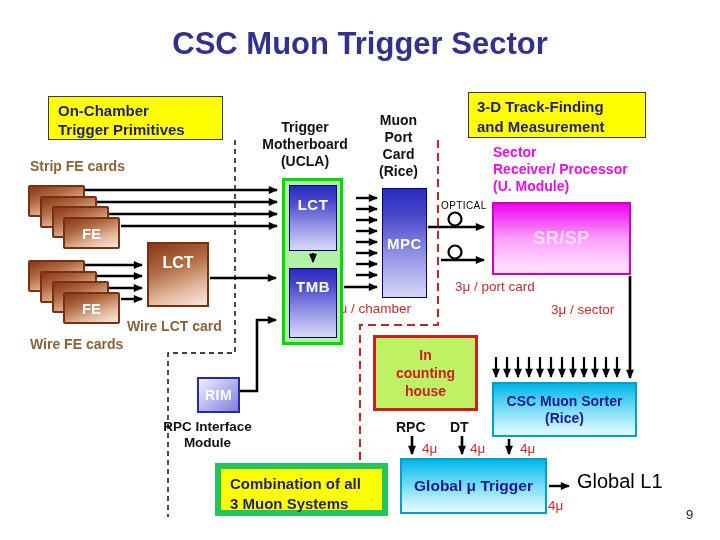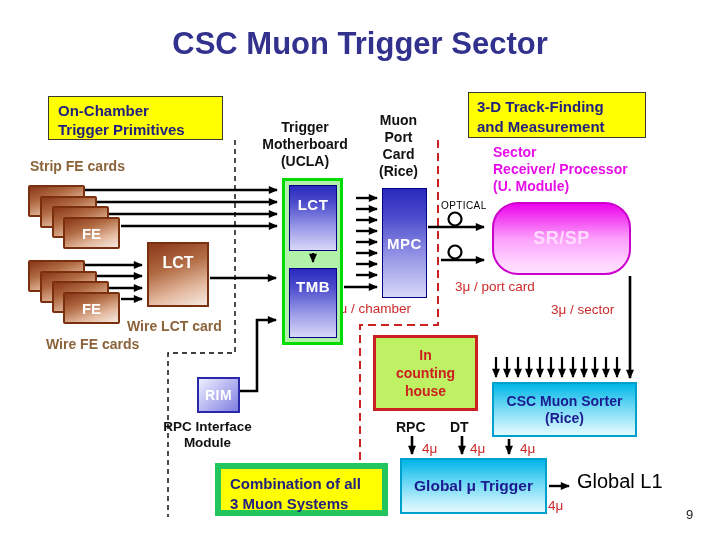--- a/index.html
+++ b/index.html
@@ -140,21 +140,21 @@
 <div>
   <div class="abs fecard boxlayer" style="left:28px;top:260px;"></div>
   <div class="abs fecard boxlayer" style="left:40px;top:271px;"></div>
   <div class="abs fecard boxlayer" style="left:52px;top:281px;"></div>
   <div class="abs fecard boxlayer" style="left:63px;top:292px;">FE</div>
 </div>
 
 <div class="abs brownbox boxlayer" style="left:147px;top:242px;width:62px;height:65px;">LCT</div>
 
 <div class="abs brownlbl" style="left:127px;top:318px;">Wire LCT card</div>
-<div class="abs brownlbl" style="left:30px;top:336px;margin-left:16px;">Wire FE cards</div>
+<div class="abs brownlbl" style="left:30px;top:336px;">Wire FE cards</div>
 
 <div class="abs blklbl" style="left:247px;top:119px;width:116px;">
   <div>Trigger</div>
   <div>Motherboard</div>
   <div>(UCLA)</div>
 </div>
 
 <div class="abs greenbox boxlayer" style="left:282px;top:178px;width:61px;height:167px;"></div>
 <div class="abs bluebox boxlayer" style="left:289px;top:185px;width:48px;height:66px;padding-top:10px;">LCT</div>
 <div class="abs bluebox boxlayer" style="left:289px;top:268px;width:48px;height:70px;padding-top:9px;">TMB</div>
@@ -174,21 +174,21 @@
 </div>
 
 <div class="abs maglbl" style="left:493px;top:144px;">
   <div>Sector</div>
   <div>Receiver/ Processor</div>
   <div>(U. Module)</div>
 </div>
 
 <div class="abs" style="left:441px;top:200px;font-size:10px;color:#000;letter-spacing:.4px;">OPTICAL</div>
 
-<div class="abs srspbox boxlayer" style="left:492px;top:202px;width:139px;height:73px;border-radius:26px;">SR/SP</div>
+<div class="abs srspbox boxlayer" style="left:492px;top:202px;width:139px;height:73px;">SR/SP</div>
 
 <div class="abs redlbl" style="left:332px;top:301px;">2μ  / chamber</div>
 <div class="abs redlbl" style="left:455px;top:279px;">3μ  / port card</div>
 <div class="abs redlbl" style="left:551px;top:302px;">3μ  / sector</div>
 
 <div class="abs ichbox boxlayer" style="left:373px;top:335px;width:105px;height:76px;">
   <div>In</div>
   <div>counting</div>
   <div>house</div>
 </div>

